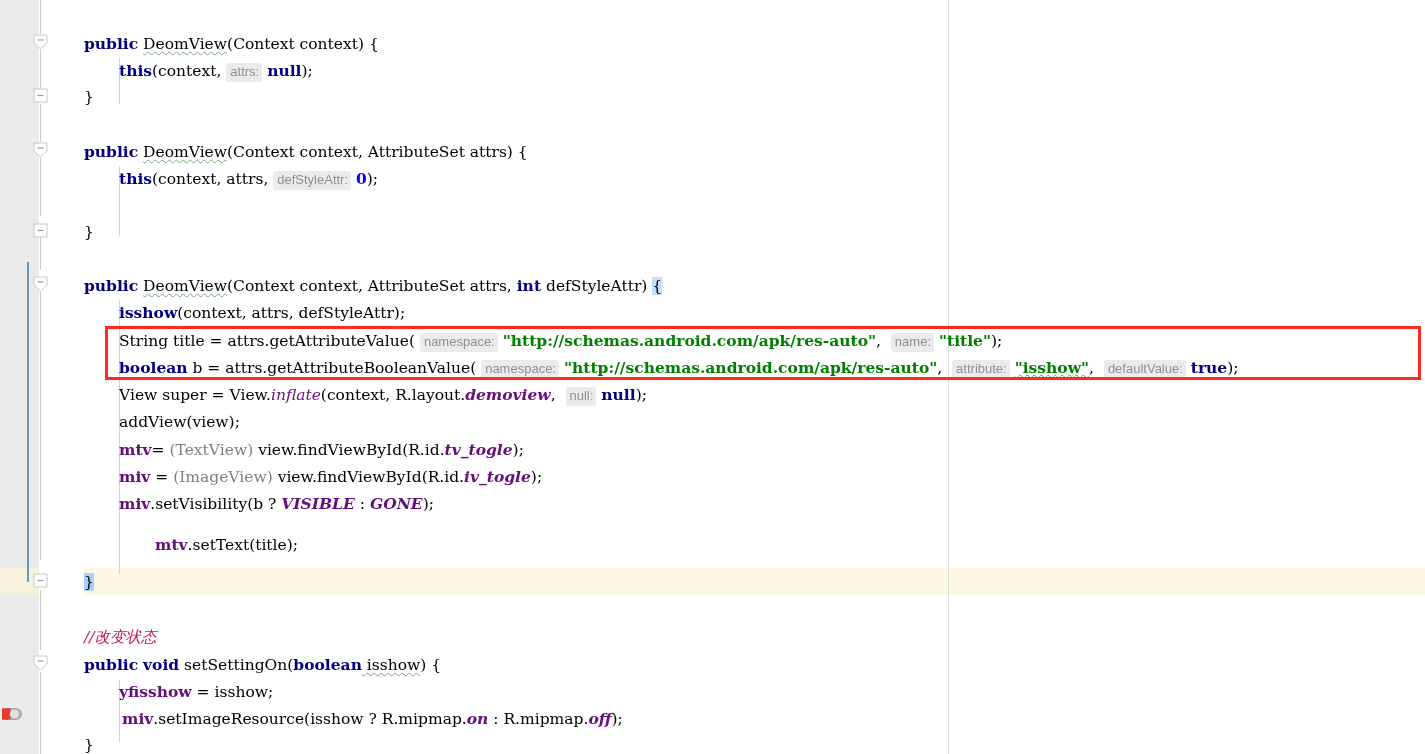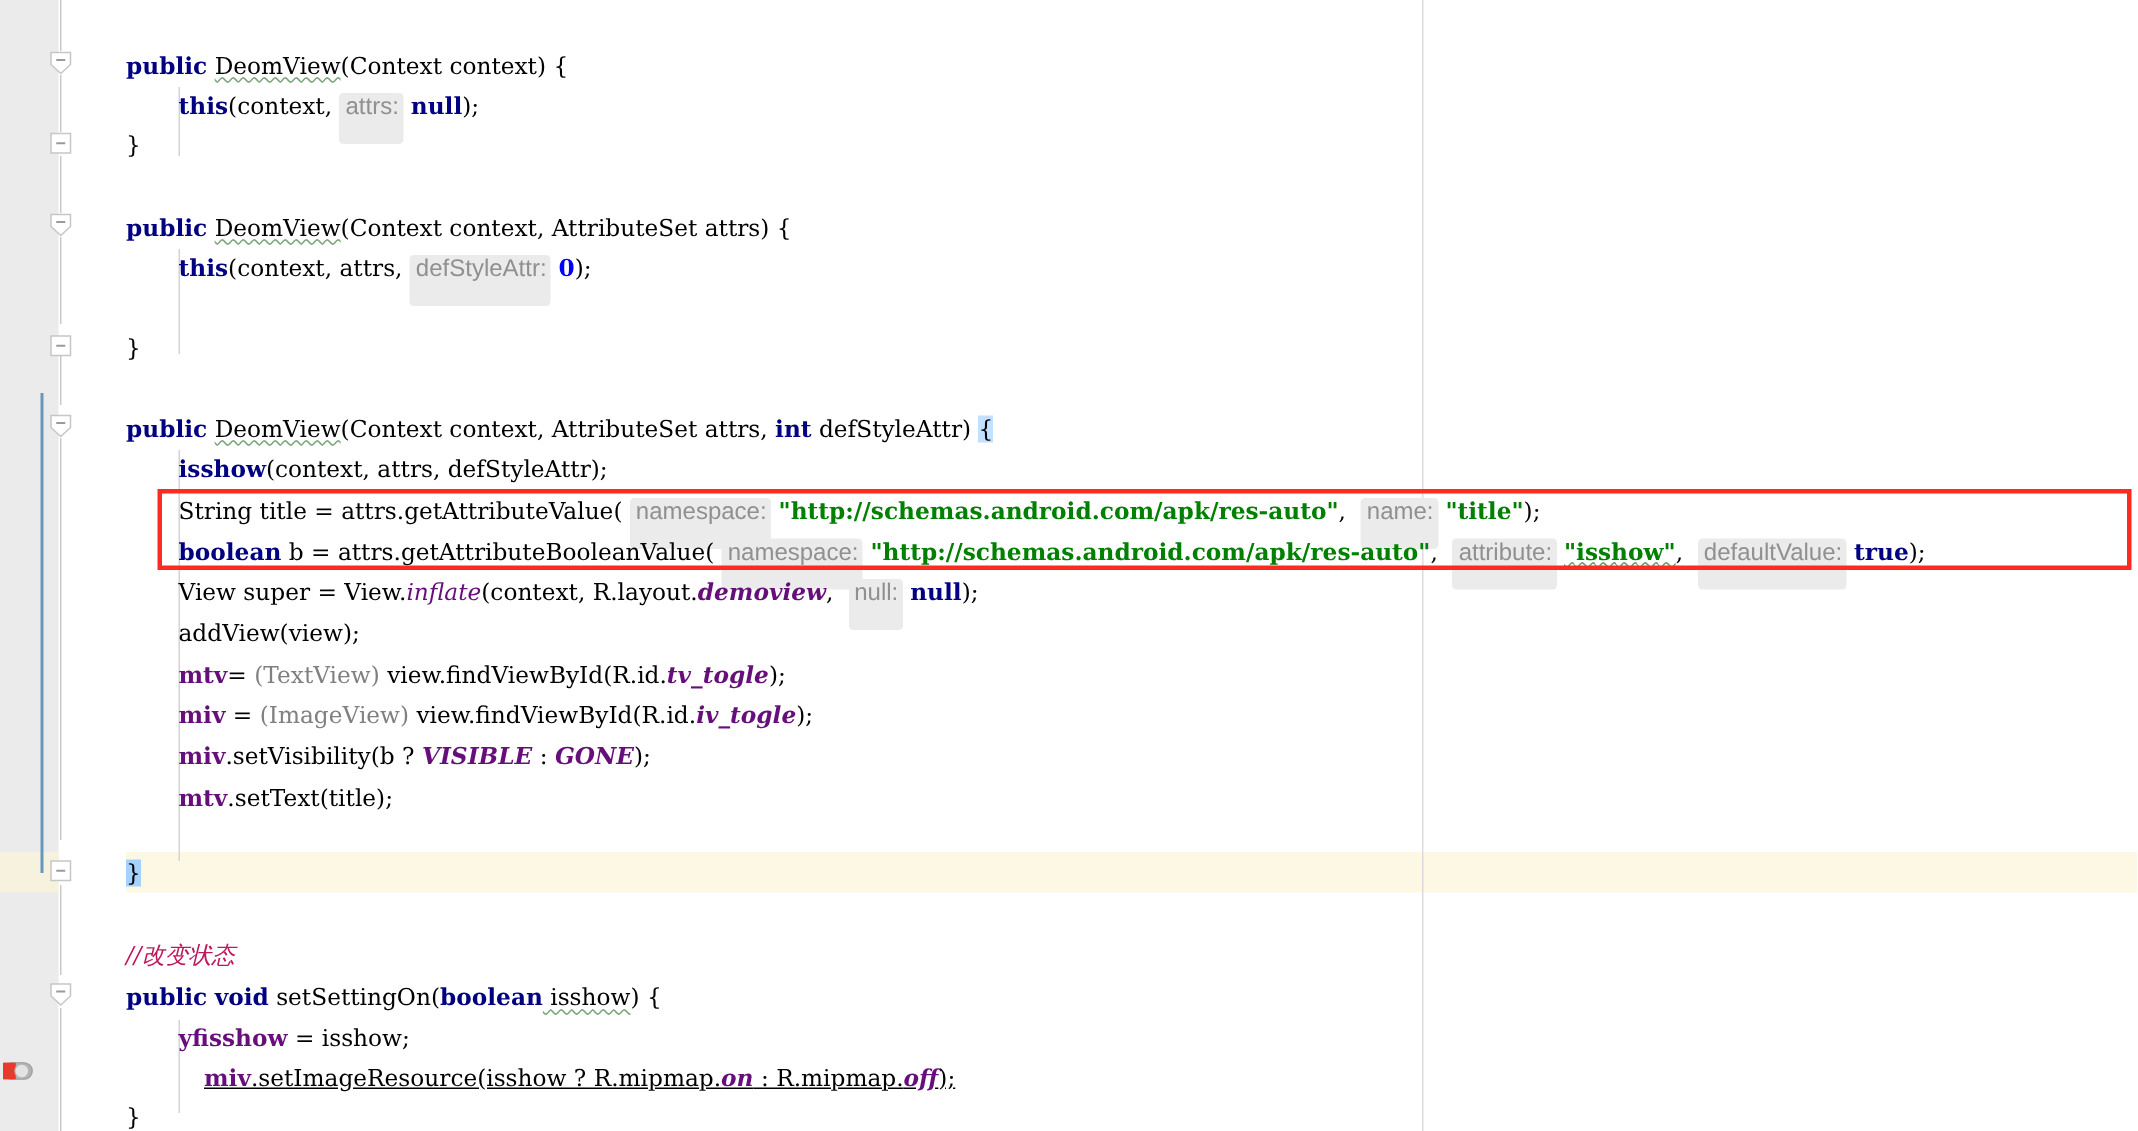--- a/index.html
+++ b/index.html
@@ -127,23 +127,23 @@
   .statnb  { color: #660e7a; font-style: italic; }
   .cast    { color: #808080; }
   .cmt     { color: #be185d; font-style: italic; }
   .plain   { color: #000000; }
 
   
   .hint {
     background: #ebebeb;
     color: #909090;
     border-radius: 3px;
-    padding: 1px 3px 16px 4px;
+    padding: 1px 3px 3px 4px;
     font-family: "Liberation Sans", sans-serif;
-    font-size: 16px;
+    font-size: 13px;
     font-weight: normal;
   }
 
   
   .sel-blue {
     background: #a6d2ff;
   }
   .brace-hl {
     background: #c3e0ff;
   }
@@ -283,31 +283,31 @@
   <div class="code-line" style="top:381px; left:119px;"><span class="plain">View super = View.</span><span class="statnb">inflate</span><span class="plain">(context, R.layout.</span><span class="static">demoview</span><span class="plain">, </span> <span class="hint">null:</span> <span class="kw">null</span><span class="plain">);</span></div>
 
   <div class="code-line" style="top:409px; left:119px;"><span class="plain">addView(view);</span></div>
 
   <div class="code-line" style="top:463px; left:119px;"><span class="field">miv</span><span class="plain"> = </span><span class="cast">(ImageView)</span><span class="plain"> view.findViewById(R.id.</span><span class="static">iv_togle</span><span class="plain">);</span></div>
 
   <div class="code-line" style="top:436px; left:119px;"><span class="field">mtv</span><span class="plain">= </span><span class="cast">(TextView)</span><span class="plain"> view.findViewById(R.id.</span><span class="static">tv_togle</span><span class="plain">);</span></div>
 
   <div class="code-line" style="top:490px; left:119px;"><span class="field">miv</span><span class="plain">.setVisibility(b ? </span><span class="static">VISIBLE</span><span class="plain"> : </span><span class="static">GONE</span><span class="plain">);</span></div>
 
-  <div class="code-line" style="top:518px; left:119px;"><span class="field">mtv</span><span class="plain">.setText(title);</span></div>
+  <div class="code-line" style="top:531px; left:119px;padding-left:36px;"><span class="field">mtv</span><span class="plain">.setText(title);</span></div>
 
   <div class="code-line" style="top:569px; left:84px;"><span class="sel-blue">}</span></div>
 
   <div class="code-line" style="top:624px; left:84px;"><span class="cmt">//改变状态</span></div>
 
   <div class="code-line" style="top:619px; left:84px;margin-top:32px;"><span class="kw">public</span> <span class="kw">void</span><span class="plain"> setSettingOn(</span><span class="kw">boolean</span><span class="plain squiggle"> isshow</span><span class="plain">) {</span></div>
 
   <div class="code-line" style="top:678px; left:119px;"><span class="field">yfisshow</span><span class="plain"> = isshow;</span></div>
 
-  <div class="code-line" style="top:705px; left:136px;text-decoration:underline;"><span class="field">miv</span><span class="plain">.setImageResource(isshow ? R.mipmap.</span><span class="static">on</span><span class="plain"> : R.mipmap.</span><span class="static">off</span><span class="plain">);</span></div>
+  <div class="code-line" style="top:705px; left:122px;"><span class="field">miv</span><span class="plain">.setImageResource(isshow ? R.mipmap.</span><span class="static">on</span><span class="plain"> : R.mipmap.</span><span class="static">off</span><span class="plain">);</span></div>
 
   <div class="code-line" style="top:732px; left:84px;"><span class="plain">}</span></div>
 
   <div class="annotation-box"></div>
 
   <div class="toggle-icon">
     <svg width="20" height="16" viewBox="0 0 20 16">
       <rect x="0.5" y="2.5" width="19" height="11" rx="5.5" ry="5.5" fill="#b3b3b3" stroke="#9a9a9a" stroke-width="0.8"></rect>
       <path d="M6 2.5 L1 2.5 A5.5 5.5 0 0 0 1 13.5 L6 13.5 Z" fill="#e8392d"></path>
       <rect x="0.5" y="2.5" width="8" height="11" fill="#e8392d"></rect>

